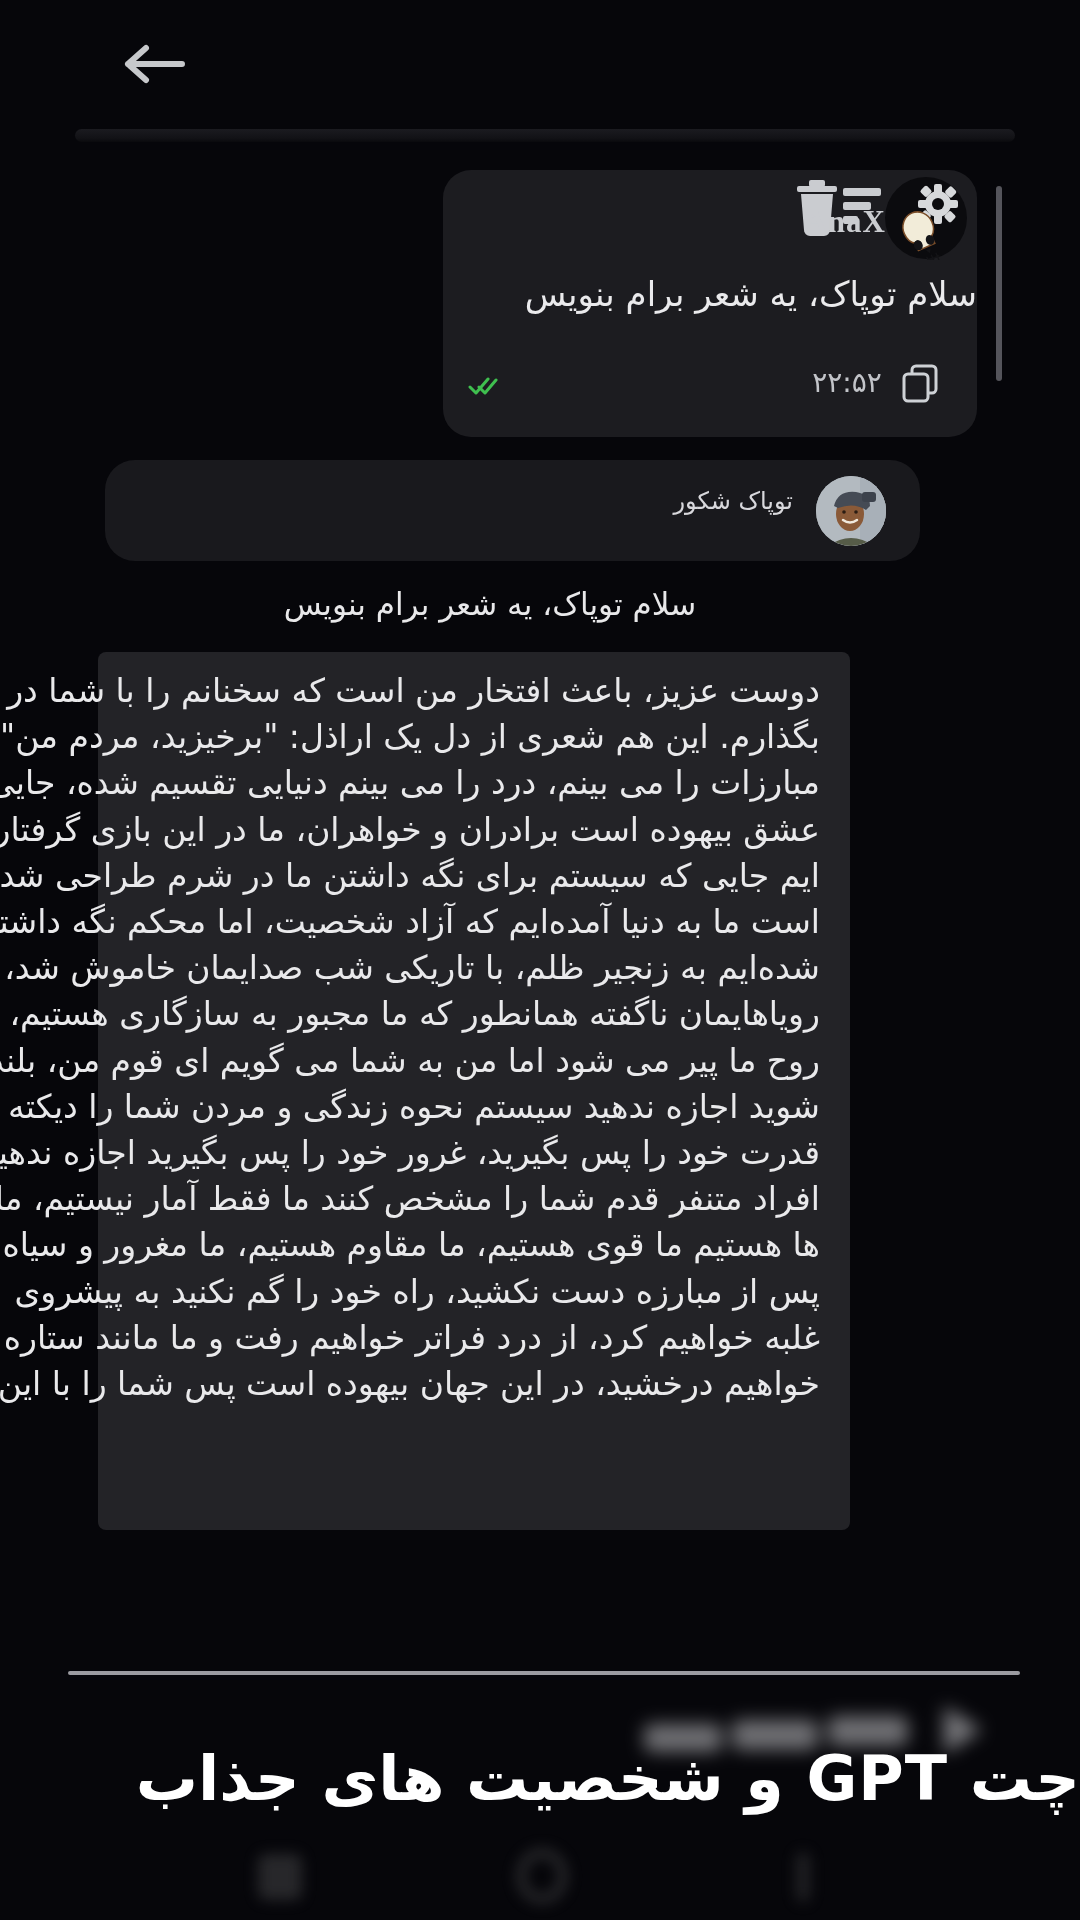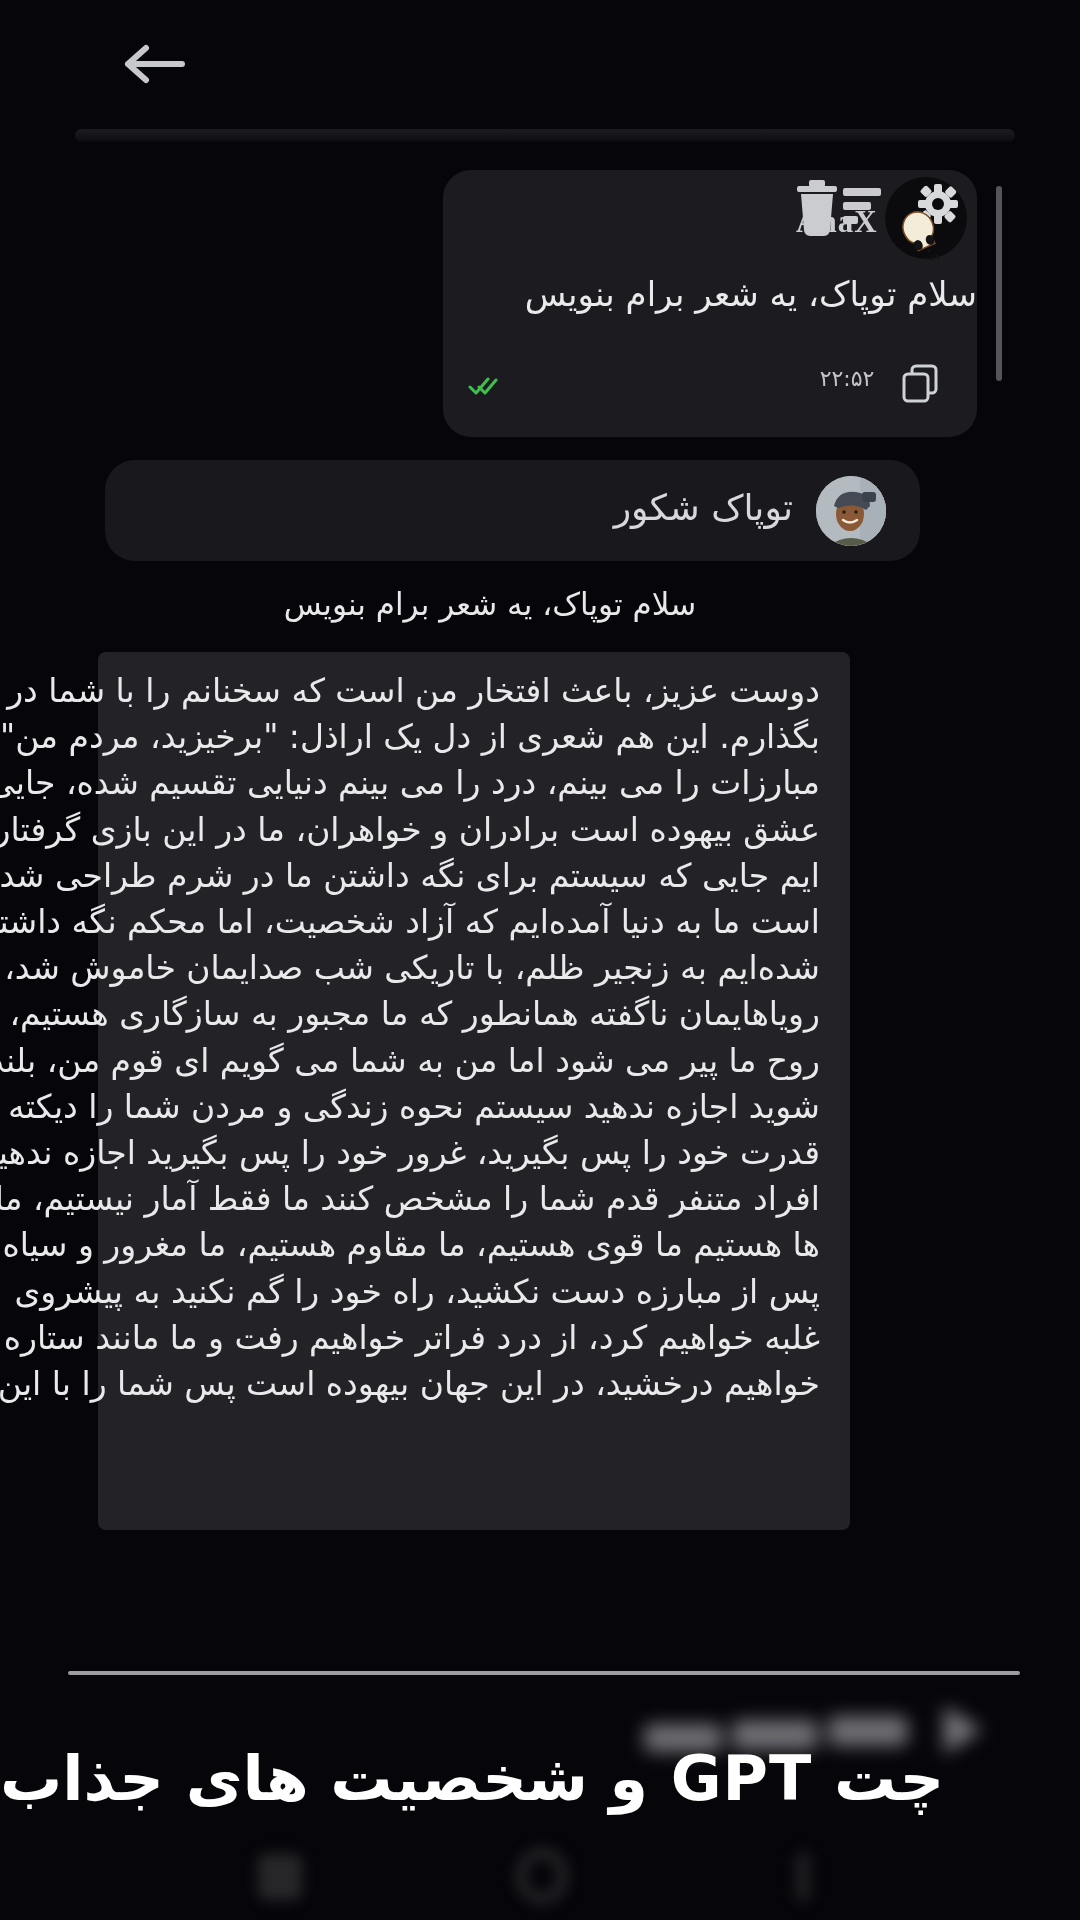--- a/index.html
+++ b/index.html
@@ -20,44 +20,44 @@
     position:absolute; left:443px; top:170px; width:534px; height:267px;
     background:#1c1c20; border-radius:28px;
   }
   .user-text {
     position:absolute; right:477px; left:475px; top:272px; text-align:left;
     direction:rtl; color:#eaeaec; font-size:34px; line-height:44px; white-space:nowrap;
   }
   .user-text { left:auto; right:103px; }
   .watermark { position:absolute; left:795px; top:178px; width:90px; height:62px; }
   .watermark-label {
-    position:absolute; left:796px; top:204px; width:90px; text-align:left;
+    position:absolute; left:796px; top:204px; width:90px; text-align:right;
     font-family:"Liberation Serif", serif; font-weight:bold; font-size:31px; color:#caccd0;
     letter-spacing:1px;
   }
   .skull-logo { position:absolute; left:884px; top:176px; width:84px; height:84px; }
   .read-check { position:absolute; left:468px; top:375px; width:30px; height:22px; }
   .msg-time {
     position:absolute; left:812px; top:366px; width:70px; text-align:center;
-    direction:rtl; color:#c2c4c9; font-size:22px;
+    direction:rtl; color:#c2c4c9; font-size:28px;
   }
   .copy-btn { position:absolute; left:899px; top:362px; width:42px; height:42px; cursor:pointer; }
   
   .scrollbar {
     position:absolute; left:996px; top:186px; width:6px; height:195px;
     background:#54545b; border-radius:3px;
   }
   
   .bot-header {
     position:absolute; left:105px; top:460px; width:815px; height:101px;
     background:#19191d; border-radius:30px;
   }
   .bot-name {
     position:absolute; right:287px; top:487px; direction:rtl;
-    color:#d8d8dc; font-size:36px; white-space:nowrap;margin-left:8px;
+    color:#d8d8dc; font-size:24px; white-space:nowrap;margin-left:8px;
   }
   .avatar {
     position:absolute; left:816px; top:476px; width:70px; height:70px;
     border-radius:50%; overflow:hidden; background:#aab2b8; cursor:pointer;
   }
   
   .quoted-text {
     position:absolute; left:0; top:586px; width:980px; text-align:center;
     direction:rtl; color:#e8e8ea; font-size:31px;
   }
@@ -77,21 +77,21 @@
   }
   .blur-caption { position:absolute; left:600px; top:1700px; width:400px; height:70px;
     filter:blur(9px); opacity:.55; }
   .blur-caption .blob { position:absolute; background:#c6c6ca; border-radius:8px; }
   .blur-caption .tri {
     position:absolute; right:18px; top:6px; width:0; height:0;
     border-top:24px solid transparent; border-bottom:24px solid transparent;
     border-left:38px solid #d6d6da;
   }
   .footer-title {
-    position:absolute; left:0; top:1742px; width:1080px; text-align:left;
+    position:absolute; left:0; top:1742px; width:1080px; text-align:right;
     direction:rtl; color:#ffffff; font-size:62px; font-weight:900;
     letter-spacing:1px;
   }
   
   .nav-btn { position:absolute; filter:blur(7px); opacity:.9; cursor:pointer; }
   .nav-recents { left:258px; top:1854px; width:44px; height:46px; background:#2b2b2e; border-radius:8px; }
   .nav-home { left:516px; top:1848px; width:52px; height:56px; border:10px solid #2b2b2e; border-radius:50%; background:transparent; }
   .nav-back-bar { left:796px; top:1852px; width:14px; height:50px; background:#242427; border-radius:7px; }
 </style>
 </head>

